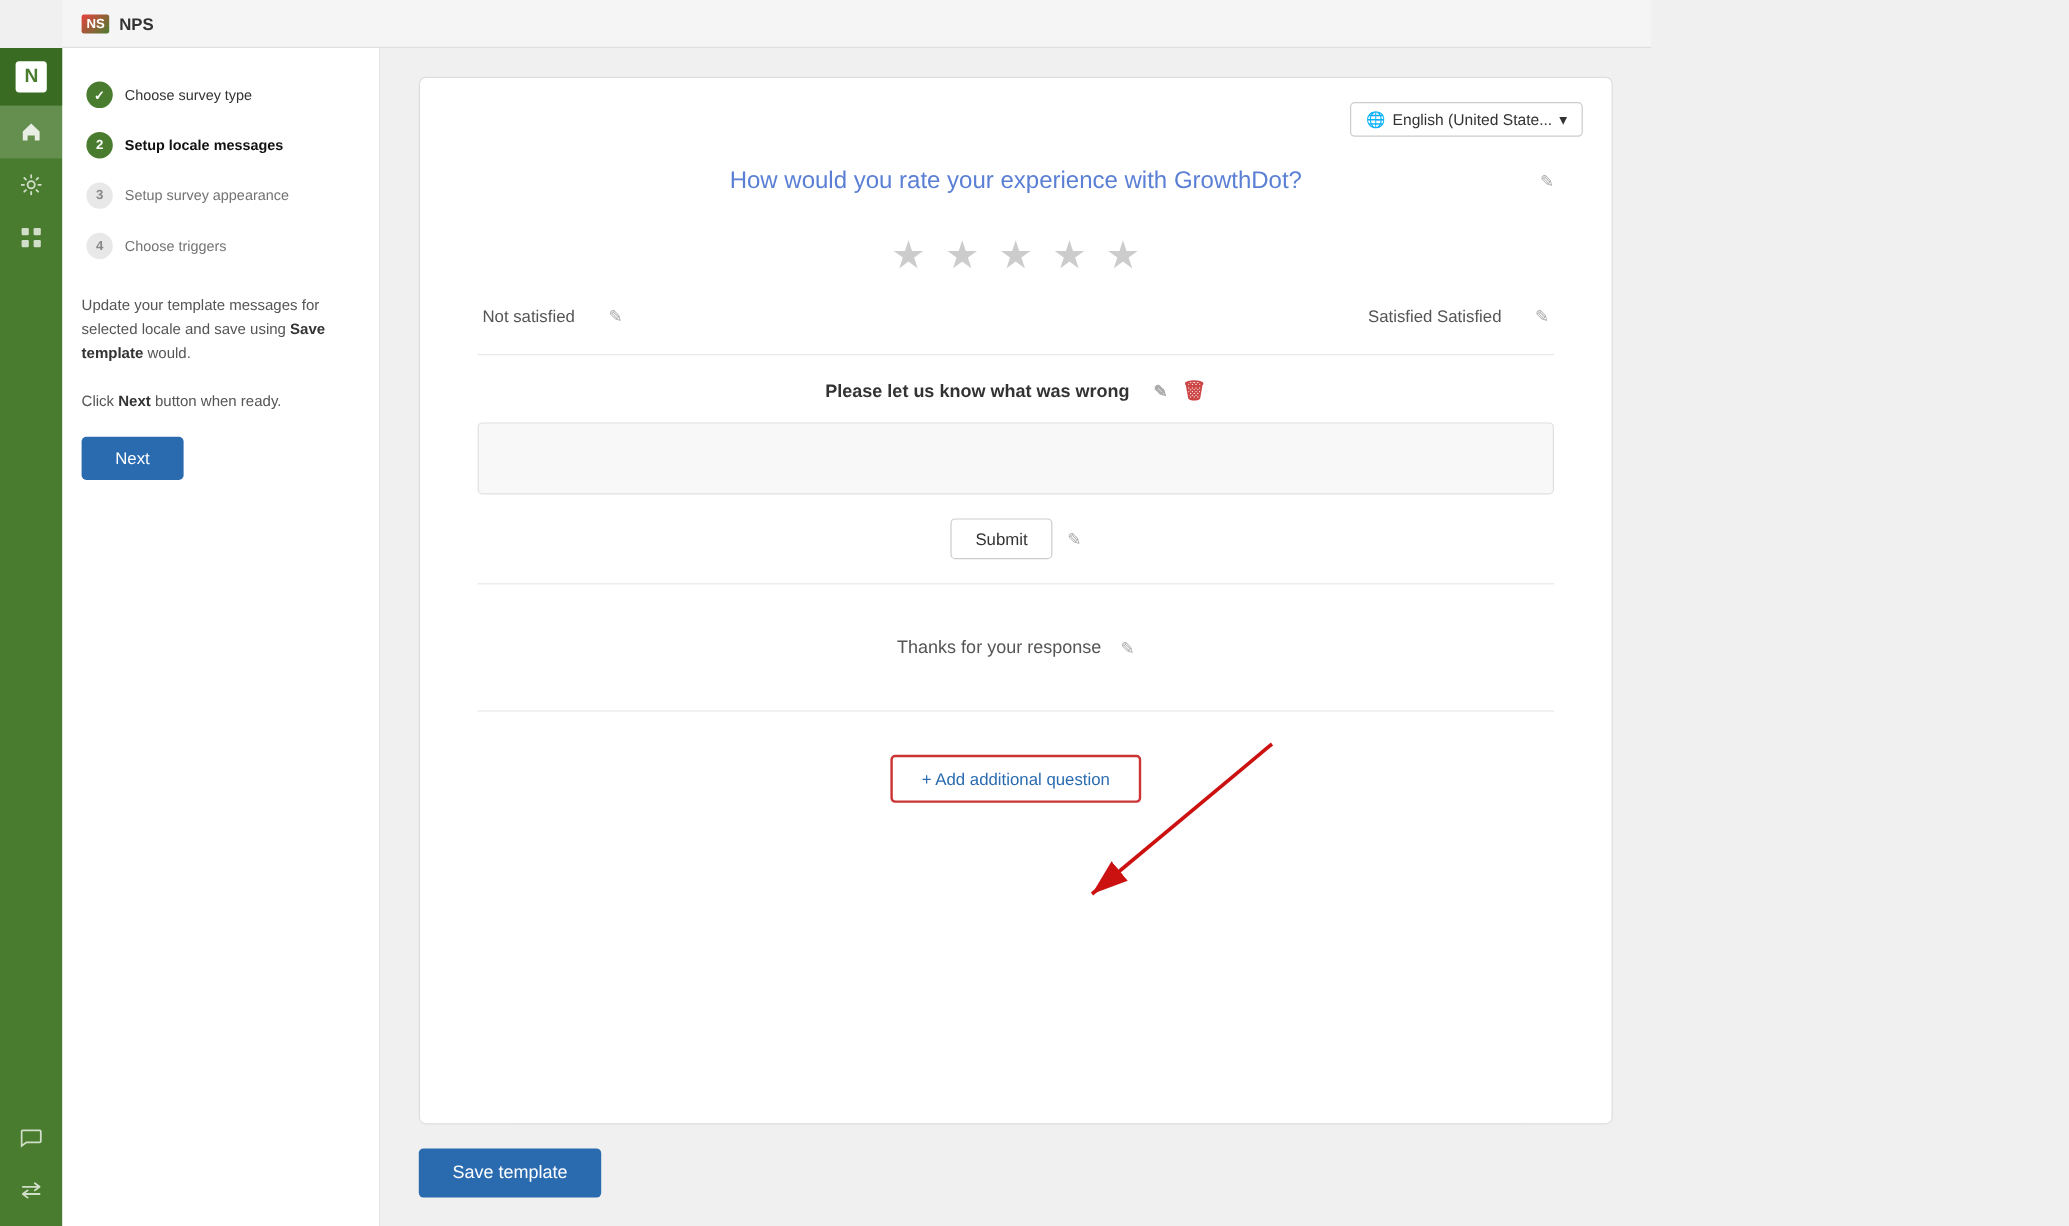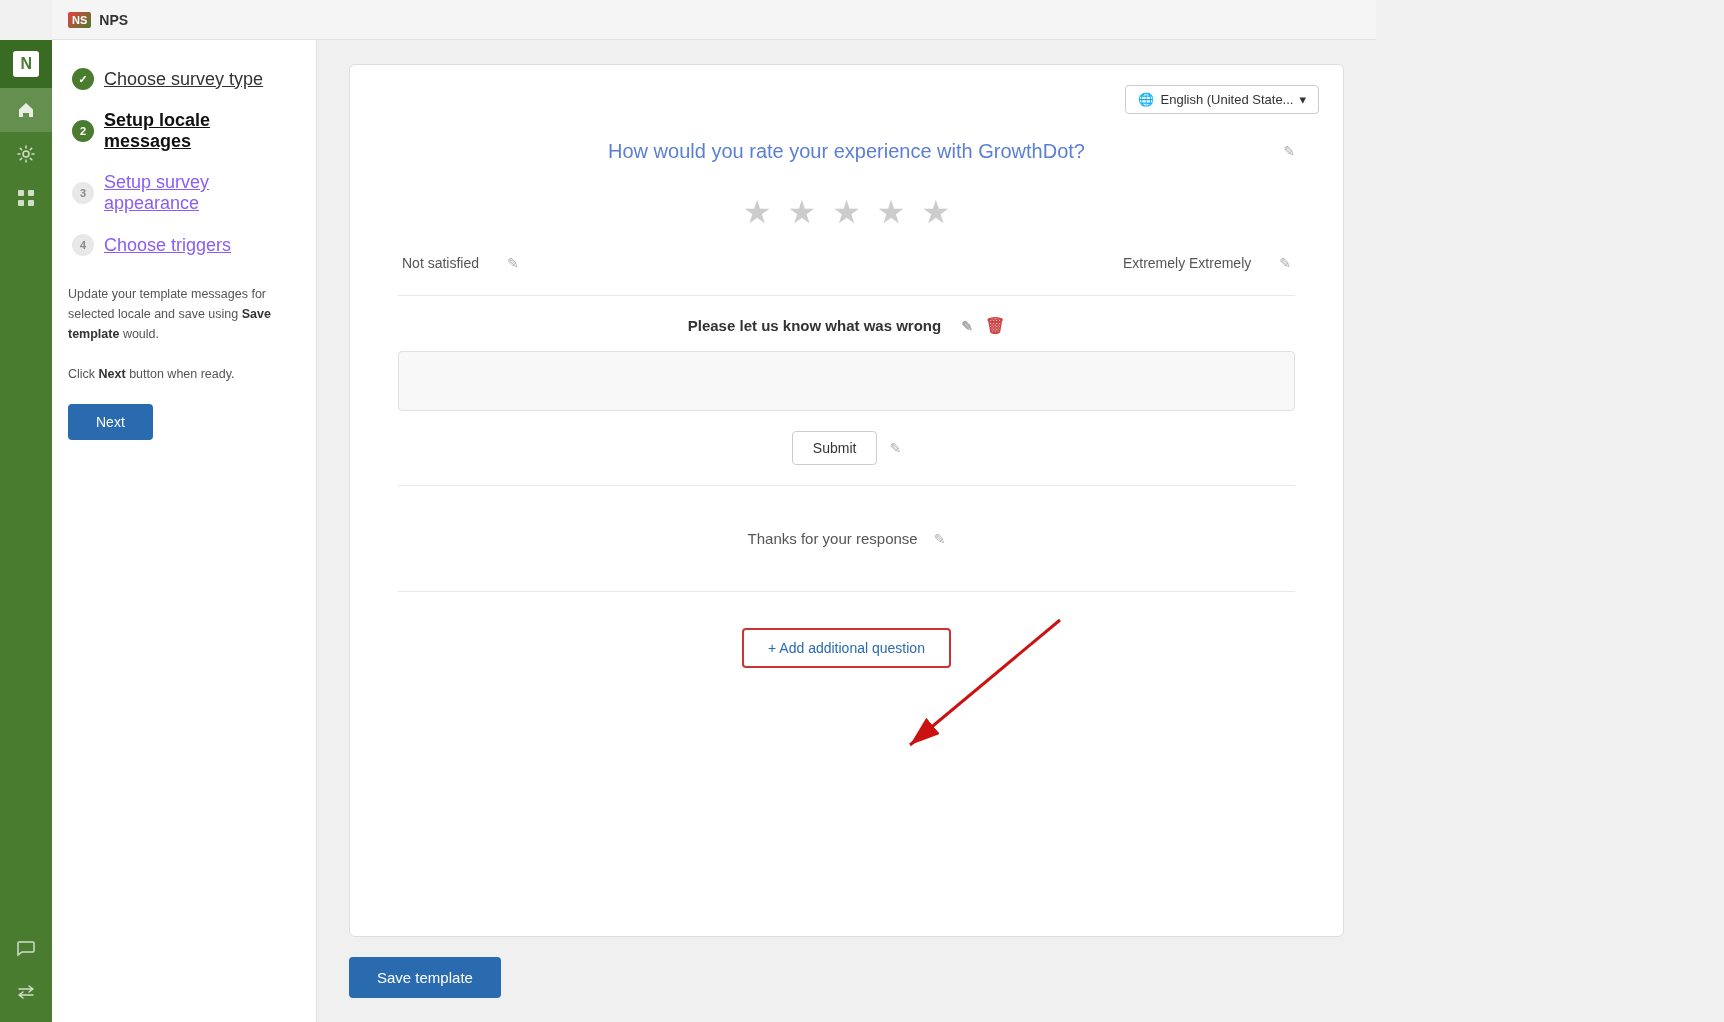--- a/index.html
+++ b/index.html
@@ -90,26 +90,25 @@
     }
     .step-circle.active {
       background: #4a7c2f;
       color: white;
     }
     .step-circle.inactive {
       background: #e8e8e8;
       color: #888;
     }
     .step-label {
-      font-size: 18px;
+      font-size: 12px;
       color: #333;
-      text-decoration: underline;
     }
     .step-label.active { font-weight: 600; color: #111; }
-    .step-label.inactive { color: #8b5cf6; }
+    .step-label.inactive { color: #737373; }
 
     .sidebar-desc {
       font-size: 12.5px;
       color: #555;
       line-height: 1.6;
       margin-top: 16px;
       margin-bottom: 20px;
     }
     .sidebar-desc strong { color: #333; }
 
@@ -459,21 +458,21 @@
           <span class="star">★</span>
           <span class="star">★</span>
         </div>
 
         <div class="labels-row">
           <div class="label-left">
             <span>Not satisfied</span>
             <span class="edit-icon">✎</span>
           </div>
           <div class="label-right">
-            <span>Extremely Extremely</span>
+            <span>Satisfied Satisfied</span>
             <span class="edit-icon">✎</span>
           </div>
         </div>
 
         <hr class="divider">
 
         <div class="follow-up-question">
           <span>Please let us know what was wrong</span>
           <span class="edit-icon">✎</span>
           <span class="delete-icon">🗑</span>

